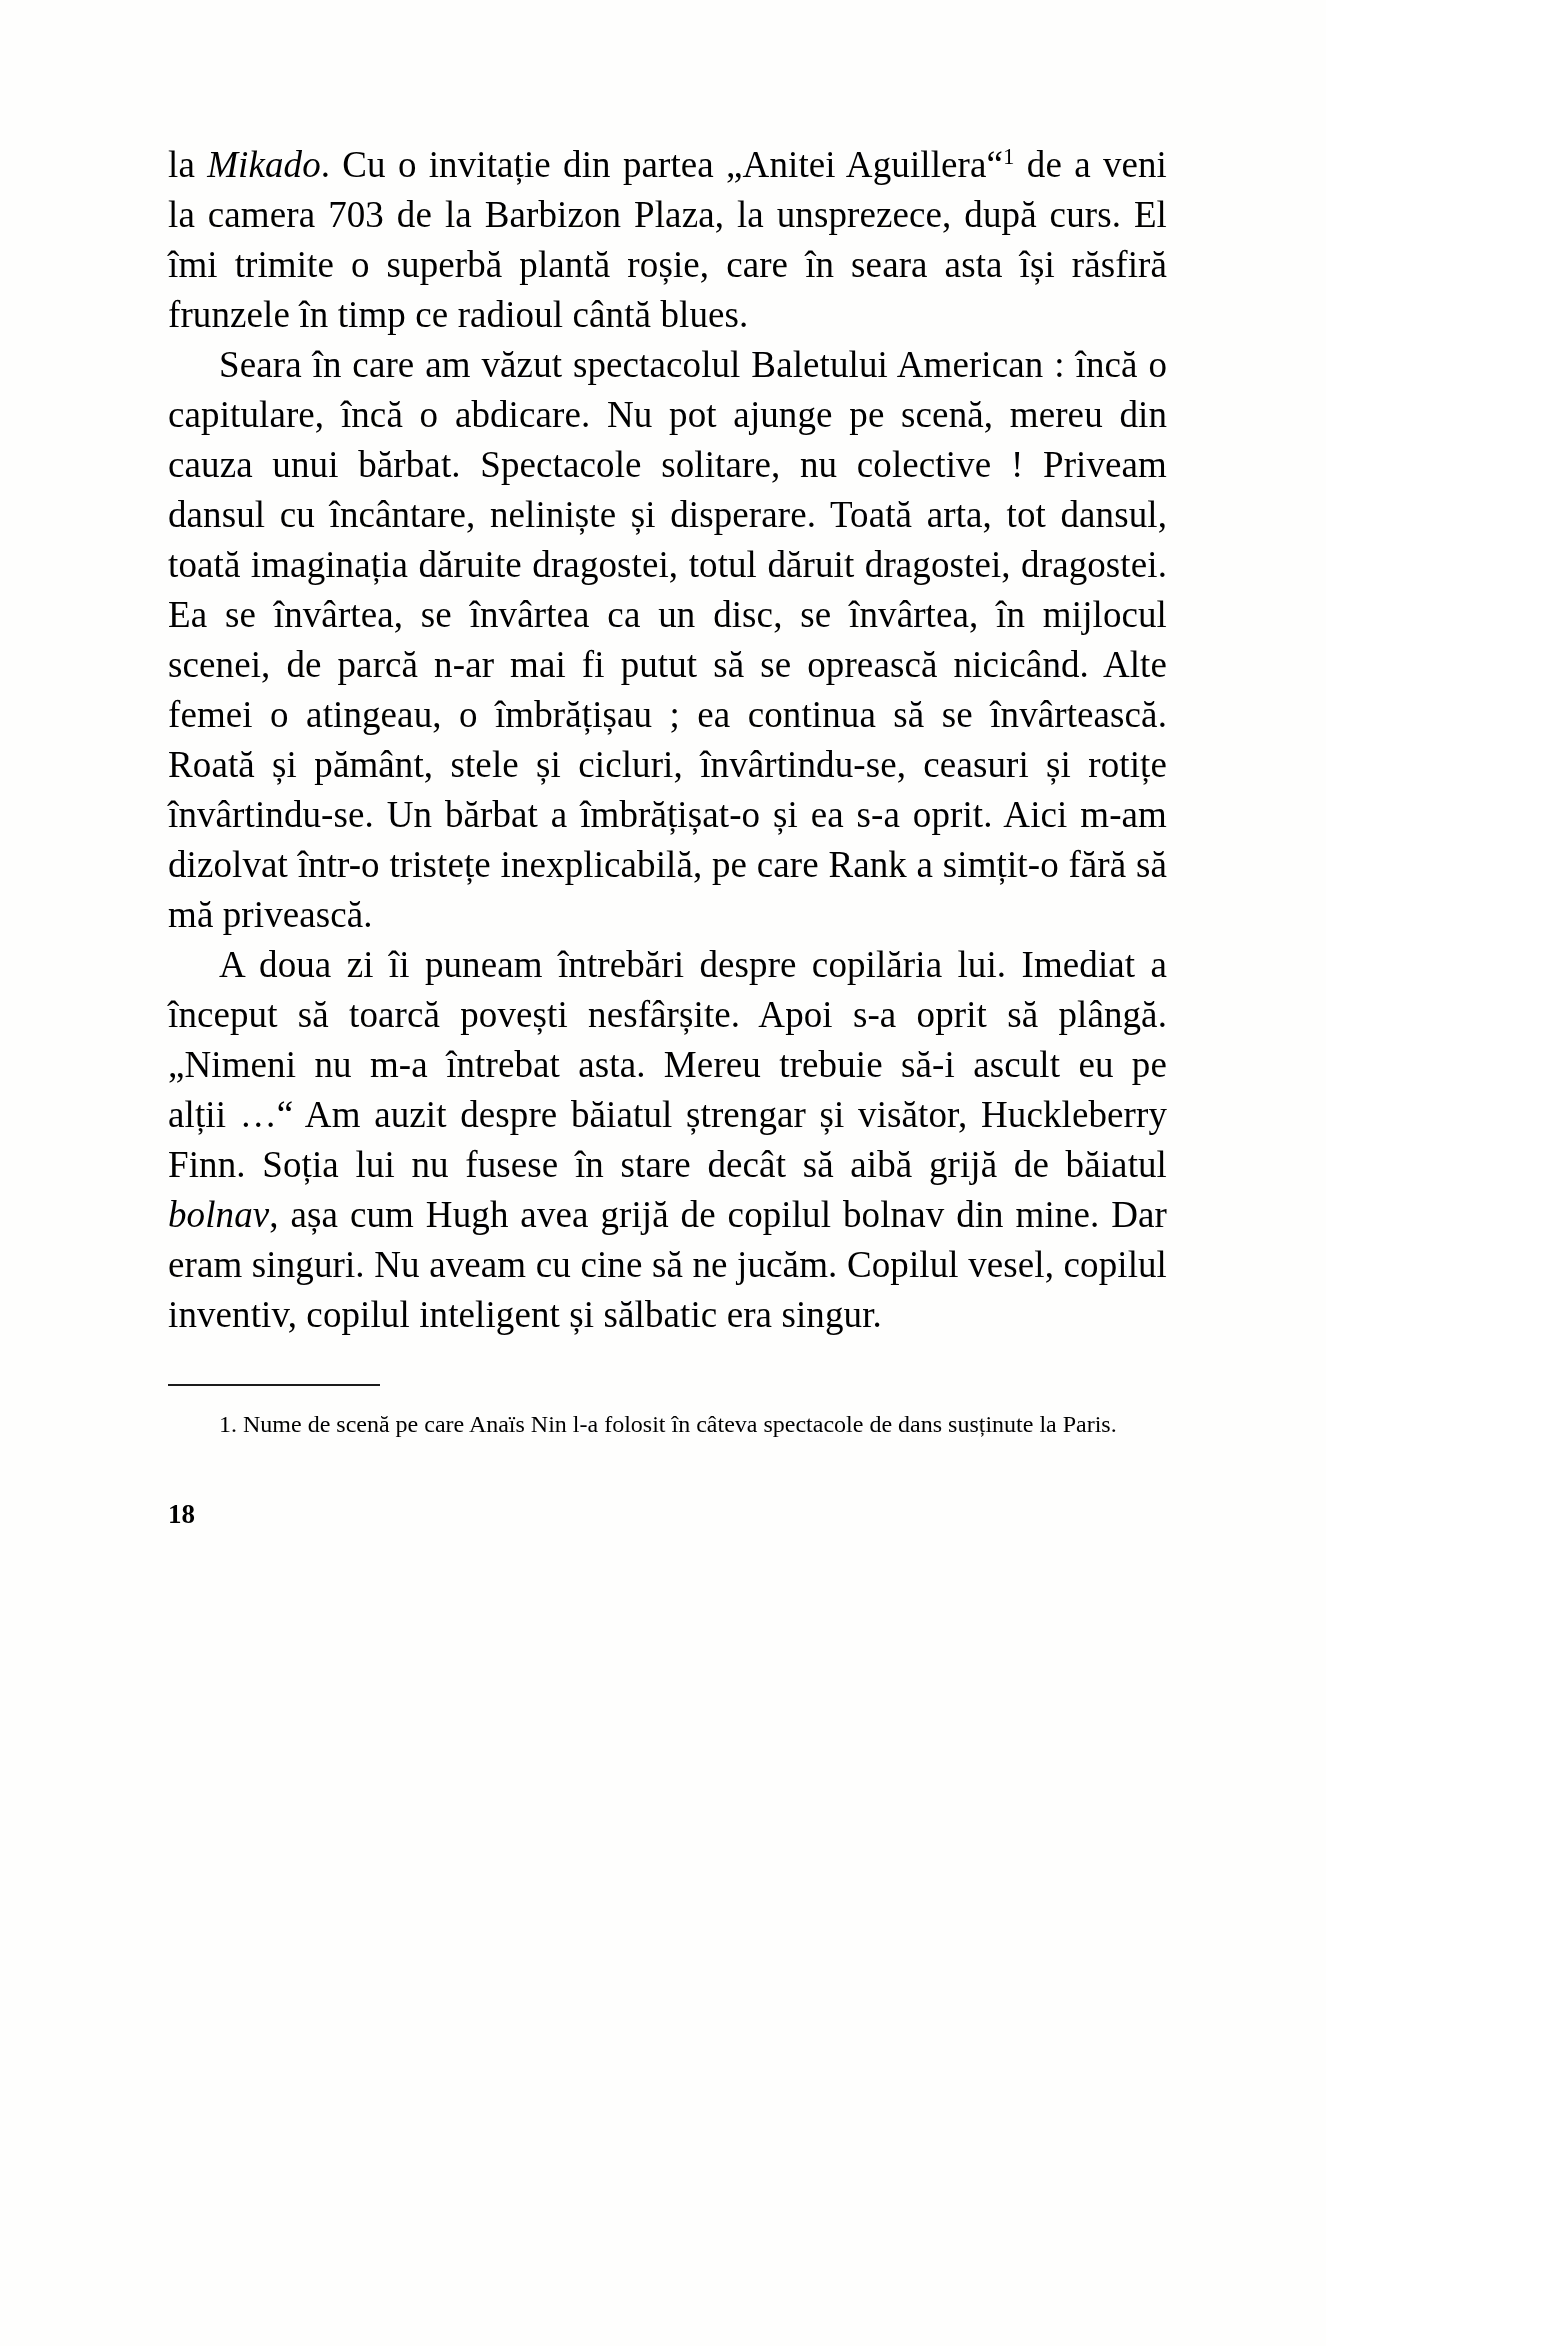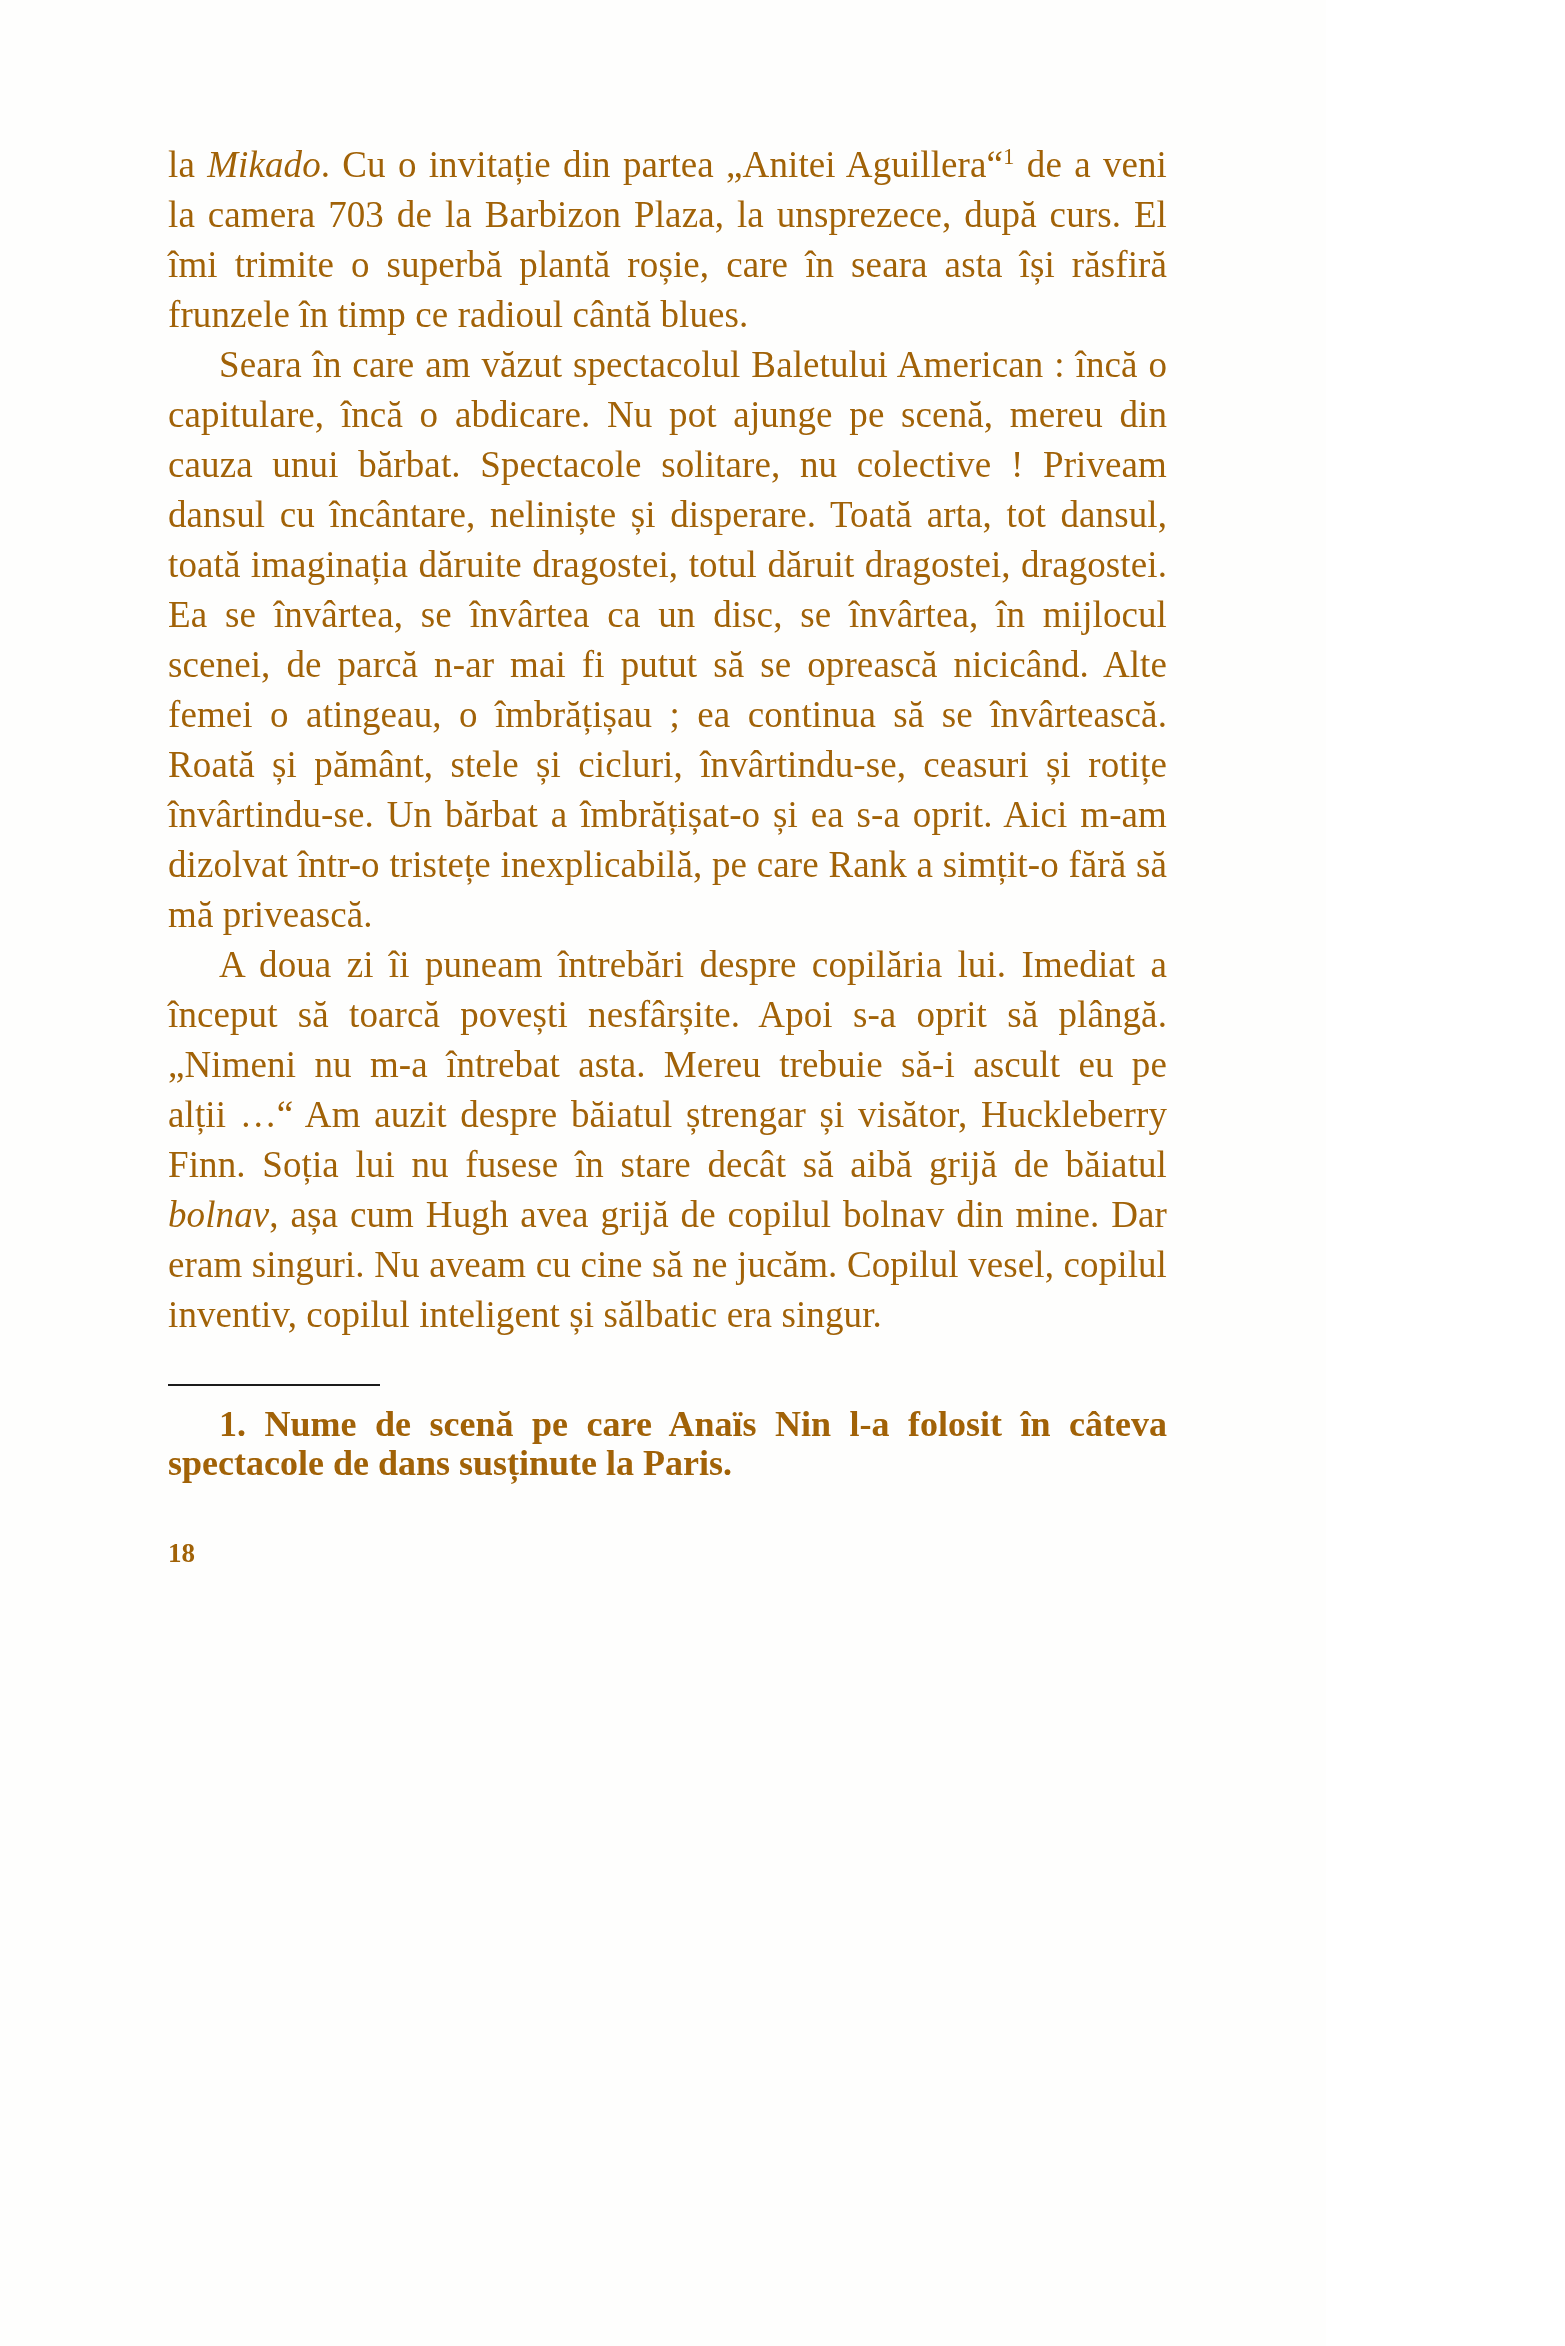--- a/index.html
+++ b/index.html
@@ -8,21 +8,21 @@
     padding: 0;
     background: #ffffff;
   }
   .page {
     position: relative;
     width: 1326px;
     height: 2347px;
     background: #fefefdff;
     background-color: #fefefd;
     font-family: "Liberation Serif", "DejaVu Serif", serif;
-    color: #a16207;
+    color: #000000;
     overflow: hidden;
   }
   .text-block {
     position: absolute;
     left: 168px;
     top: 140px;
     width: 999px;
   }
   .para {
     margin: 0;
@@ -42,25 +42,24 @@
     top: -0.55em;
   }
   .footnote-block { margin-top: 44px; }
   .fn-rule {
     width: 212px;
     border-top: 2.8px solid #1c1c1c;
     margin: 0 0 19px 0;
   }
   .footnote {
     margin: 0;
-    font-size: 36px;
+    font-size: 24px;
     line-height: 39px;
     text-align: justify;
     text-indent: 51px;
-    font-weight: bold;
   }
   .page-number {
     margin-top: 55px;
     font-size: 27px;
     font-weight: 700;
   }
 </style>
 </head>
 <body>
 

